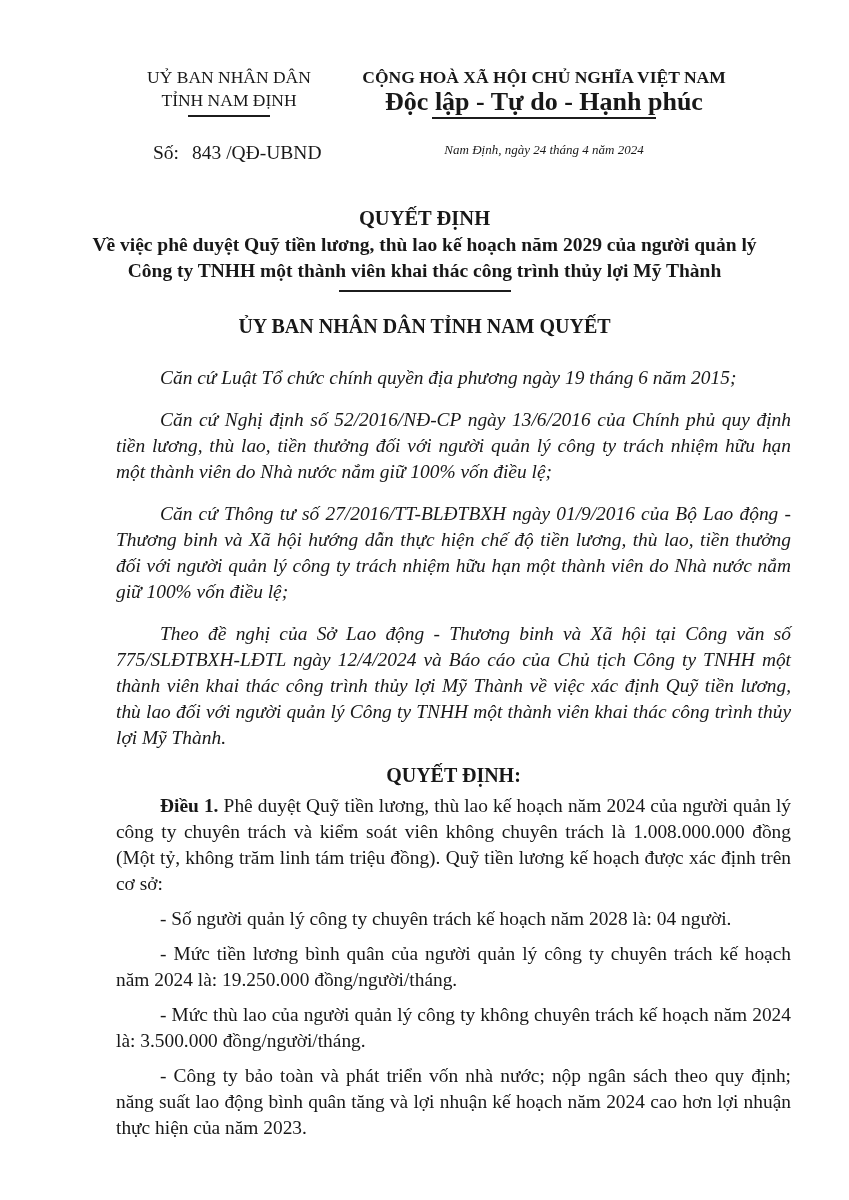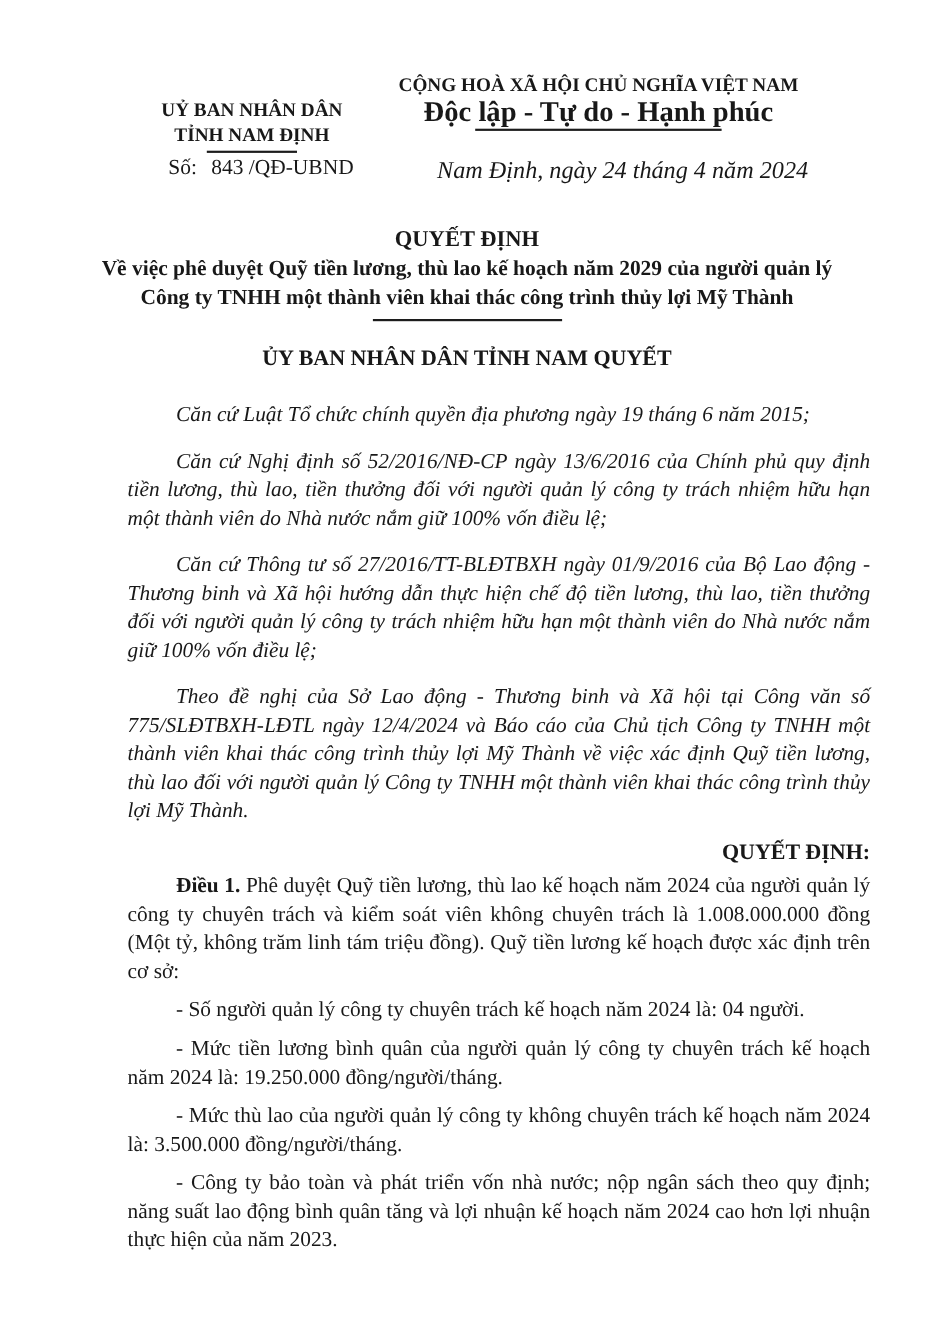--- a/index.html
+++ b/index.html
@@ -14,57 +14,57 @@
     position: relative;
     width: 849px; height: 1200px;
     overflow: hidden;
     background: #ffffff;
   }
 
   
   .header { position: relative; height: 122px; margin-top: 66px; }
   .org-block {
     position: absolute; left: 93px; top: 0; width: 272px;
-    text-align: center; font-weight: bold; font-size: 17.5px; line-height: 23px; margin-top: 22px;
+    text-align: center; font-weight: normal; font-size: 17.5px; line-height: 23px;
   }
   .nation-block {
     position: absolute; left: 328px; top: 0; width: 432px;
     text-align: center;
   }
   .nation-line1 { font-weight: bold; font-size: 17.5px; line-height: 23px; }
   .nation-line2 { font-weight: bold; font-size: 26px; line-height: 26px; }
   .rule { background: #1c1c1c; height: 2px; }
   .org-rule { width: 82px; margin: 3px auto 0; }
   .nation-rule { width: 224px; margin: 2px auto 0; }
   .doc-number {
     position: absolute; left: 140px; top: 76px;
     font-size: 19.5px; white-space: nowrap; margin-left: 13px;
   }
   .doc-number .num-value { margin-left: 13px; }
   .place-date {
-    position: absolute; left: 350px; top: 76px; width: 432px;
-    text-align: center; font-style: italic; font-size: 22px; white-space: nowrap;
+    position: absolute; left: 328px; top: 76px; width: 432px;
+    text-align: center; font-style: italic; font-size: 13px; white-space: nowrap;
   }
 
   
   .title-block { text-align: center; margin-top: 17px; }
   .doc-heading { font-weight: bold; font-size: 20.5px; line-height: 27px; margin: 0; }
   .doc-subtitle { font-weight: bold; font-size: 19.5px; line-height: 25.5px; margin: 0; }
   .subtitle-rule { width: 172px; margin: 7px auto 0; }
   .issuer { font-weight: bold; font-size: 20px; line-height: 26px; margin-top: 21px; }
 
   
   .content {
     margin: 26px 58px 0 116px;
     font-size: 19.4px; line-height: 26px;
     text-align: justify;
   }
   .preamble-p { font-style: italic; text-indent: 44px; margin: 16px 0 8px 0; }
   .decision-heading {
-    text-align: right; font-weight: bold; font-size: 20px;
+    text-align: center; font-weight: bold; font-size: 20px;
     margin: 11px 0 5px 0; text-indent: 0;
   }
   .article-p { text-indent: 44px; margin: 0; }
   .article-label { font-weight: bold; margin-top: 40px; }
   .item-p { text-indent: 44px; margin: 9px 0 0 0; }
 </style>
 </head>
 <body>
 
 <div class="page">
@@ -97,19 +97,19 @@
   <div class="content">
     <p class="preamble-p">Căn cứ Luật Tổ chức chính quyền địa phương ngày 19 tháng 6 năm 2015;</p>
     <p class="preamble-p">Căn cứ Nghị định số 52/2016/NĐ-CP ngày 13/6/2016 của Chính phủ quy định tiền lương, thù lao, tiền thưởng đối với người quản lý công ty trách nhiệm hữu hạn một thành viên do Nhà nước nắm giữ 100% vốn điều lệ;</p>
     <p class="preamble-p">Căn cứ Thông tư số 27/2016/TT-BLĐTBXH ngày 01/9/2016 của Bộ Lao động - Thương binh và Xã hội hướng dẫn thực hiện chế độ tiền lương, thù lao, tiền thưởng đối với người quản lý công ty trách nhiệm hữu hạn một thành viên do Nhà nước nắm giữ 100% vốn điều lệ;</p>
     <p class="preamble-p">Theo đề nghị của Sở Lao động - Thương binh và Xã hội tại Công văn số 775/SLĐTBXH-LĐTL ngày 12/4/2024 và Báo cáo của Chủ tịch Công ty TNHH một thành viên khai thác công trình thủy lợi Mỹ Thành về việc xác định Quỹ tiền lương, thù lao đối với người quản lý Công ty TNHH một thành viên khai thác công trình thủy lợi Mỹ Thành.</p>
 
     <div class="decision-heading">QUYẾT ĐỊNH:</div>
 
     <p class="article-p"><span class="article-label">Điều 1.</span><span> Phê duyệt Quỹ tiền lương, thù lao kế hoạch năm 2024 của người quản lý công ty chuyên trách và kiểm soát viên không chuyên trách là 1.008.000.000 đồng (Một tỷ, không trăm linh tám triệu đồng). Quỹ tiền lương kế hoạch được xác định trên cơ sở:</span></p>
 
-    <p class="item-p">- Số người quản lý công ty chuyên trách kế hoạch năm 2024 là: 04 người.</p>
+    <p class="item-p">- Số người quản lý công ty chuyên trách kế hoạch năm 2028 là: 04 người.</p>
     <p class="item-p">- Mức tiền lương bình quân của người quản lý công ty chuyên trách kế hoạch năm 2024 là: 19.250.000 đồng/người/tháng.</p>
     <p class="item-p">- Mức thù lao của người quản lý công ty không chuyên trách kế hoạch năm 2024 là: 3.500.000 đồng/người/tháng.</p>
     <p class="item-p">- Công ty bảo toàn và phát triển vốn nhà nước; nộp ngân sách theo quy định; năng suất lao động bình quân tăng và lợi nhuận kế hoạch năm 2024 cao hơn lợi nhuận thực hiện của năm 2023.</p>
   </div>
 
 </div>
 
 </body></html>

